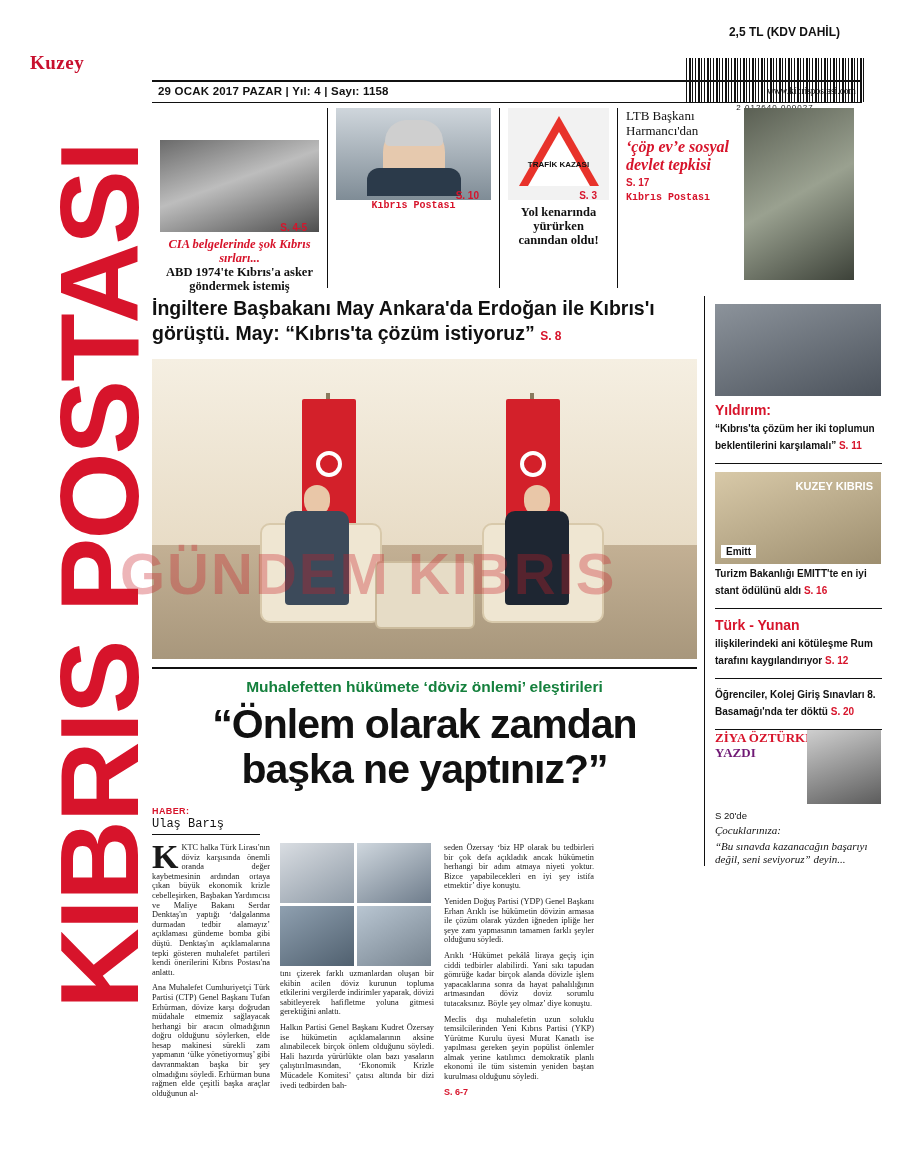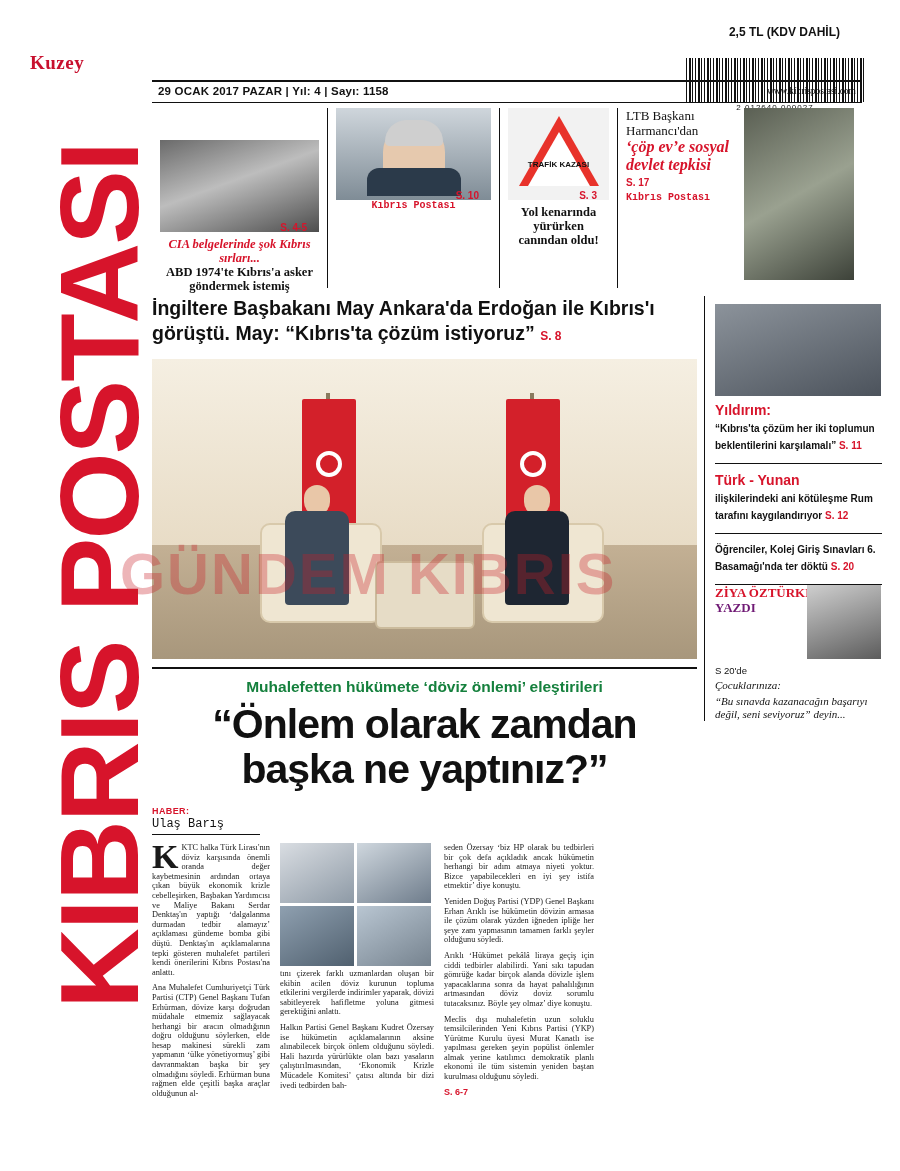--- a/index.html
+++ b/index.html
@@ -328,32 +328,42 @@
 
     <div class="rail-item">
       <div class="rail-photo"></div>
       <div class="rail-title">Yıldırım:</div>
       <div class="rail-text">
         <span>“Kıbrıs'ta çözüm her iki toplumun beklentilerini karşılamalı”</span>
         <span class="ref">S. 11</span>
       </div>
     </div>
 
+    <div class="rail-item">
+      <div class="rail-photo emitt">
+        <div class="kuzey-kibris-ph">KUZEY KIBRIS</div>
+        <div class="emitt-badge">Emitt</div>
+      </div>
+      <div class="rail-text">
+        <span>Turizm Bakanlığı EMITT'te en iyi stant ödülünü aldı</span>
+        <span class="ref">S. 16</span>
+      </div>
+    </div>
 
     <div class="rail-item">
       <div class="rail-title">Türk - Yunan</div>
       <div class="rail-text">
         <span>ilişkilerindeki ani kötüleşme Rum tarafını kaygılandırıyor</span>
         <span class="ref">S. 12</span>
       </div>
     </div>
 
     <div class="rail-item">
       <div class="rail-text">
-        <span>Öğrenciler, Kolej Giriş Sınavları 6. Basamağı'nda ter döktü</span>
+        <span>Öğrenciler, Kolej Giriş Sınavları 8. Basamağı'nda ter döktü</span>
         <span class="ref">S. 20</span>
       </div>
     </div>
 
     <div>
       <div class="col-head">
         <div class="col-portrait"></div>
         <div class="col-name">ZİYA ÖZTÜRKLER</div>
         <div class="col-wrote">YAZDI</div>
       </div>

